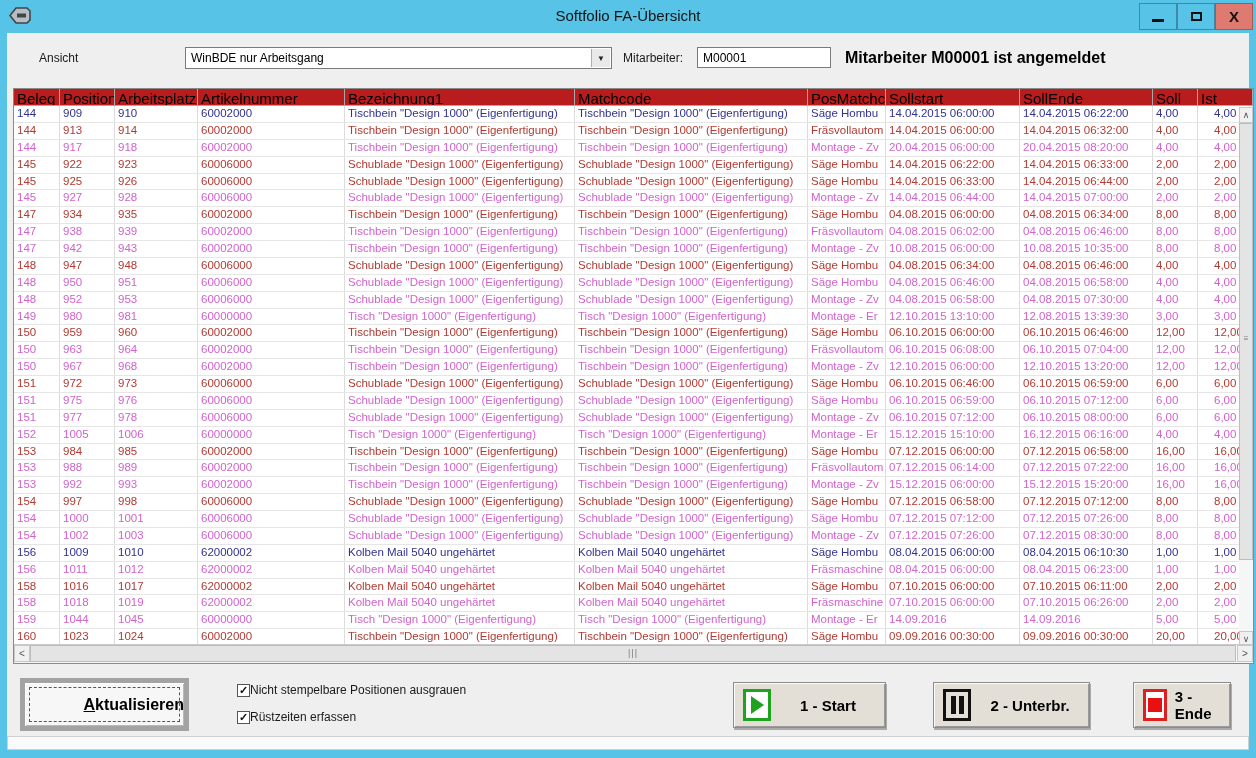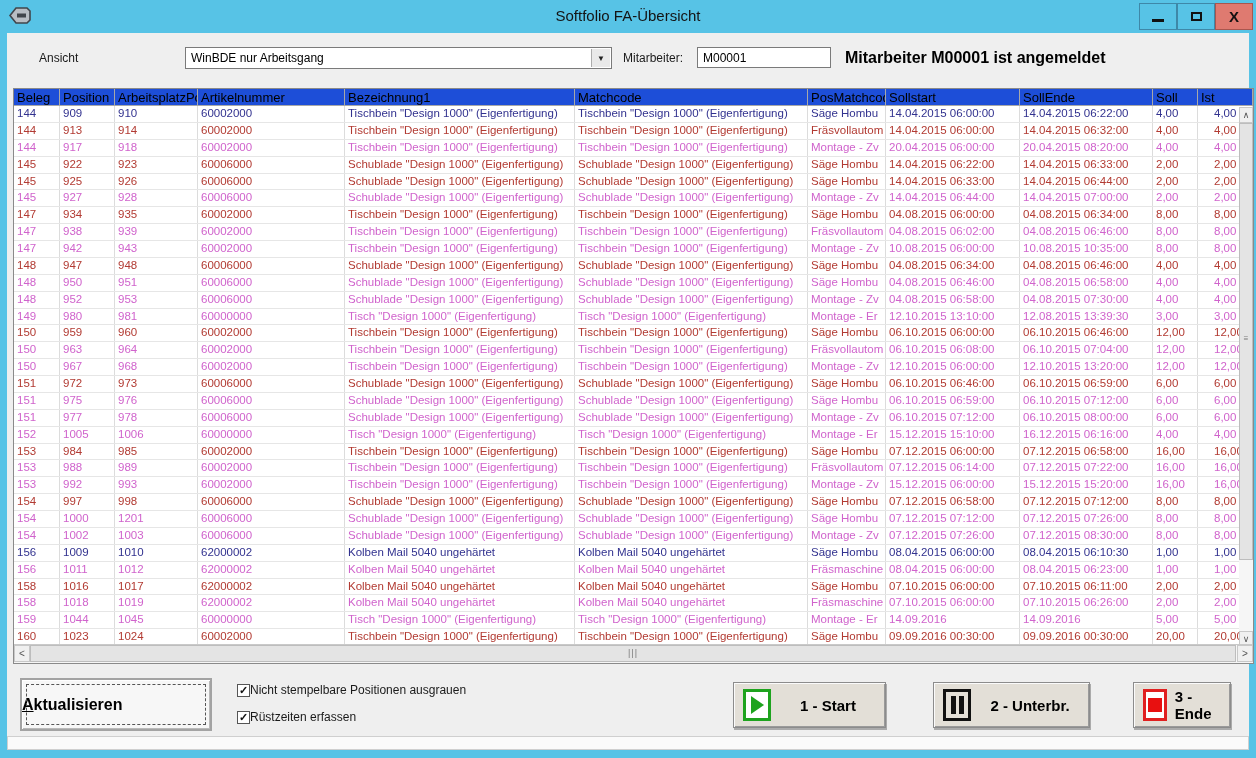--- a/index.html
+++ b/index.html
@@ -24,22 +24,22 @@
   .combo .cbtn{position:absolute;right:1px;top:1px;bottom:1px;width:18px;background:#E9E9E9;
     border-left:1px solid #ACACAC;display:flex;align-items:center;justify-content:center;
     font-size:8px;color:#222;}
   .tinput{position:absolute;left:690px;top:14px;width:134px;height:21px;background:#fff;
     border:1px solid #7A7A7A;box-sizing:border-box;font-size:12px;padding:3px 0 0 5px;}
   .status-bold{position:absolute;left:838px;top:16px;font-size:16px;font-weight:bold;color:#000;}
   
   .grid{position:absolute;left:6px;top:55px;width:1241px;height:576px;background:#fff;
     border:1px solid #8A8A8A;box-sizing:border-box;}
   .ghead{display:flex;height:17px;background:#fff;}
-  .hcell{box-sizing:border-box;padding:1px 0 0 3px;font-size:13px;color:#000;
-    border-right:1px solid #A8A8A8;border-bottom:1px solid #A8A8A8;overflow:hidden;white-space:nowrap;background:#1d4ed8;}
+  .hcell{box-sizing:border-box;padding:1px 0 0 3px;font-size:15px;color:#000;
+    border-right:1px solid #A8A8A8;border-bottom:1px solid #A8A8A8;overflow:hidden;white-space:nowrap;background:#b91c1c;}
   .gbody{height:540px;overflow:hidden;}
   .trow{display:flex;height:16.875px;box-sizing:border-box;border-bottom:1px solid #E6E6E6;}
   .tcell{box-sizing:border-box;padding:1px 0 0 3px;font-size:11.5px;overflow:hidden;white-space:nowrap;
     border-right:1px solid #DCDCDC;}
   .c0{width:46px}.c1{width:55px}.c2{width:83px}.c3{width:147px}.c4{width:230px}
   .c5{width:233px}.c6{width:78px}.c7{width:134px}.c8{width:133px}.c9{width:45px}
   .c10{width:55px}.tcell.c10{padding-left:16px}
   .trow.blue{color:#32328F}.trow.red{color:#B23A32}.trow.magenta{color:#D063CC}
   
   .vscroll{position:absolute;top:18px;right:0;width:14px;height:540px;background:#F6F6F6;}
@@ -49,23 +49,23 @@
     border:1px solid #BDBDBD;box-sizing:border-box;}
   .vgrip{position:absolute;left:1px;right:1px;top:50%;margin-top:-5px;text-align:center;
     font-size:8px;color:#7A7A7A;line-height:3px;}
   .hscroll{position:absolute;left:0;right:0;bottom:0;height:18px;background:#F6F6F6;border-top:1px solid #C9C9C9;}
   .harrow{position:absolute;top:0;width:16px;height:17px;background:#F0F0F0;border:1px solid #C8C8C8;
     box-sizing:border-box;font-size:10px;color:#555;text-align:center;line-height:15px;}
   .hthumb{position:absolute;left:16px;top:0;width:1206px;height:17px;background:#E4E4E4;
     border:1px solid #BDBDBD;box-sizing:border-box;text-align:center;font-size:9px;color:#7A7A7A;
     letter-spacing:1px;line-height:15px;}
   
-  .btn-refresh{position:absolute;left:13px;top:645px;width:192px;height:53px;background:#F7F7F7;
-    border:2px solid #a3a3a3;box-sizing:border-box;box-shadow:inset 1px 1px 0 #fff,inset -1px -1px 0 #B9B9B9;
-    display:flex;align-items:center;justify-content:flex-start;font-size:16px;font-weight:bold;color:#000;}
+  .btn-refresh{position:absolute;left:13px;top:645px;width:169px;height:53px;background:#F7F7F7;
+    border:5px solid #a3a3a3;box-sizing:border-box;box-shadow:inset 1px 1px 0 #fff,inset -1px -1px 0 #B9B9B9;
+    display:flex;align-items:center;justify-content:flex-end;font-size:16px;font-weight:bold;color:#000;}
   .focusring{position:absolute;inset:4px;border:1px dashed #555;pointer-events:none;}
   .cbrow{position:absolute;left:230px;display:flex;align-items:center;}
   .cbbox{width:13px;height:13px;background:#fff;border:1px solid #555;box-sizing:border-box;
     display:flex;align-items:center;justify-content:center;font-size:11px;font-weight:bold;color:#111;line-height:10px;}
   .cblabel{font-size:12px;color:#1A1A1A;}
   .actbtn{position:absolute;top:649px;height:46px;background:#E3DFD7;border:1px solid #8C8C8C;
     box-sizing:border-box;box-shadow:inset 1px 1px 0 #FBFBFB,inset -1px -1px 0 #9A9A9A,1px 2px 0 #ABABAB;
     display:flex;align-items:center;padding-left:9px;}
   .actbtn .lab{font-size:15px;font-weight:bold;color:#000;margin:0 auto;padding:0 8px;}
   .icon-play{width:28px;height:32px;background:#fff;border:3px solid #1EA31E;box-sizing:border-box;
@@ -440,21 +440,21 @@
             <div class="tcell c5">Schublade "Design 1000" (Eigenfertigung)</div>
             <div class="tcell c6">Säge Hombu</div>
             <div class="tcell c7">07.12.2015 06:58:00</div>
             <div class="tcell c8">07.12.2015 07:12:00</div>
             <div class="tcell c9">8,00</div>
             <div class="tcell c10">8,00</div>
           </div>
           <div class="trow magenta">
             <div class="tcell c0">154</div>
             <div class="tcell c1">1000</div>
-            <div class="tcell c2">1201</div>
+            <div class="tcell c2">1001</div>
             <div class="tcell c3">60006000</div>
             <div class="tcell c4">Schublade "Design 1000" (Eigenfertigung)</div>
             <div class="tcell c5">Schublade "Design 1000" (Eigenfertigung)</div>
             <div class="tcell c6">Säge Hombu</div>
             <div class="tcell c7">07.12.2015 07:12:00</div>
             <div class="tcell c8">07.12.2015 07:26:00</div>
             <div class="tcell c9">8,00</div>
             <div class="tcell c10">8,00</div>
           </div>
           <div class="trow magenta">

